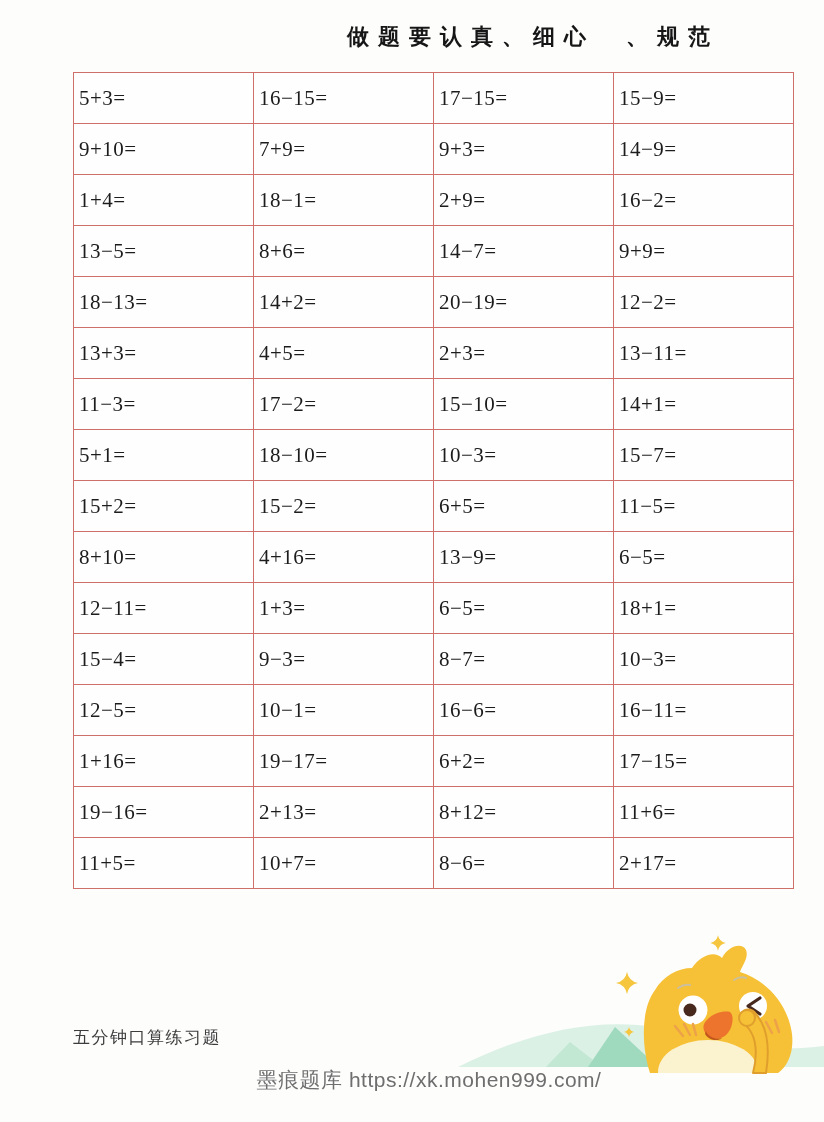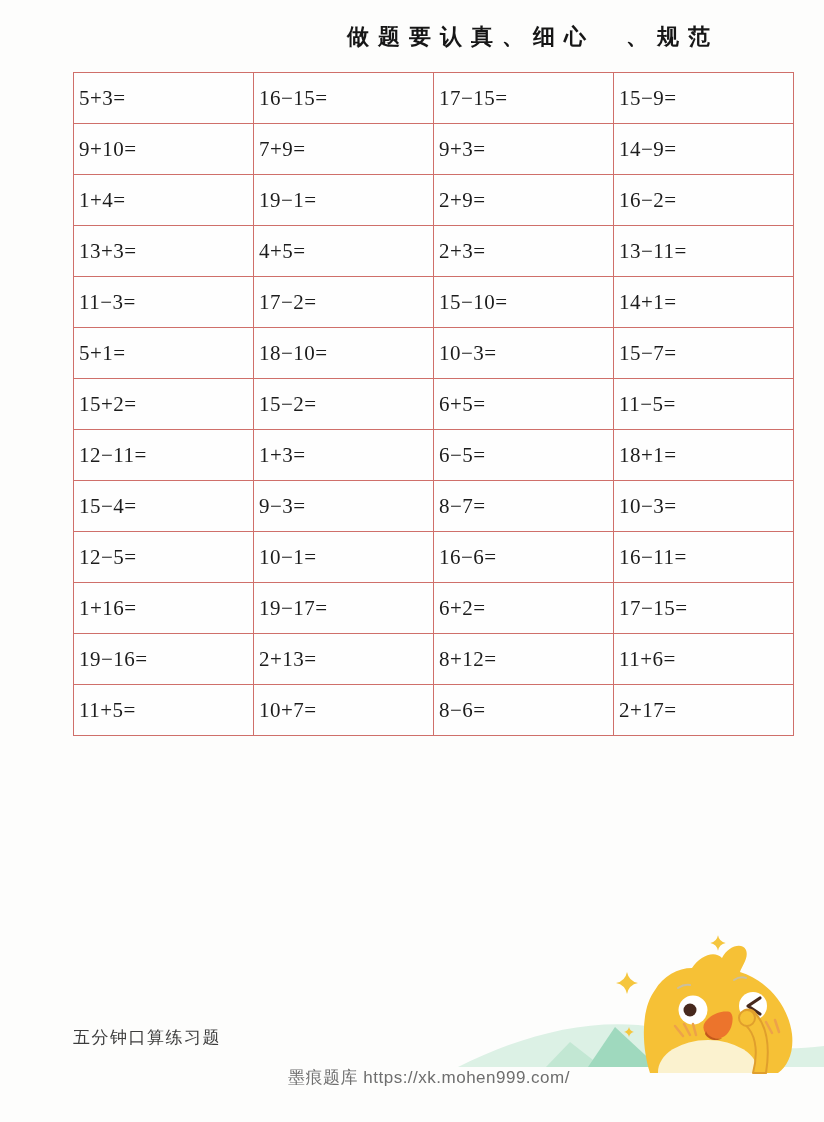--- a/index.html
+++ b/index.html
@@ -53,21 +53,21 @@
     font-size: 17px;
     color: #3c3c3c;
     letter-spacing: 1.5px;
   }
   .watermark {
     position: absolute;
     left: 0; top: 1066px;
     width: 824px;
     text-align: center;
     padding-left: 34px;
-    font-size: 17px;
+    font-size: 21px;
     color: #6e6e6e;
     letter-spacing: 0.5px;
   }
 </style>
 </head>
 <body>
 
 <div class="page">
 
   <div class="page-title">做题要认真、细心　、规范</div>
@@ -81,23 +81,35 @@
           <td>15−9=</td>
         </tr>
         <tr>
           <td>9+10=</td>
           <td>7+9=</td>
           <td>9+3=</td>
           <td>14−9=</td>
         </tr>
         <tr>
           <td>1+4=</td>
-          <td>19−1=</td>
+          <td>18−1=</td>
           <td>2+9=</td>
           <td>16−2=</td>
+        </tr>
+        <tr>
+          <td>13−5=</td>
+          <td>8+6=</td>
+          <td>14−7=</td>
+          <td>9+9=</td>
+        </tr>
+        <tr>
+          <td>18−13=</td>
+          <td>14+2=</td>
+          <td>20−19=</td>
+          <td>12−2=</td>
         </tr>
         <tr>
           <td>13+3=</td>
           <td>4+5=</td>
           <td>2+3=</td>
           <td>13−11=</td>
         </tr>
         <tr>
           <td>11−3=</td>
           <td>17−2=</td>
@@ -108,20 +120,26 @@
           <td>5+1=</td>
           <td>18−10=</td>
           <td>10−3=</td>
           <td>15−7=</td>
         </tr>
         <tr>
           <td>15+2=</td>
           <td>15−2=</td>
           <td>6+5=</td>
           <td>11−5=</td>
+        </tr>
+        <tr>
+          <td>8+10=</td>
+          <td>4+16=</td>
+          <td>13−9=</td>
+          <td>6−5=</td>
         </tr>
         <tr>
           <td>12−11=</td>
           <td>1+3=</td>
           <td>6−5=</td>
           <td>18+1=</td>
         </tr>
         <tr>
           <td>15−4=</td>
           <td>9−3=</td>

